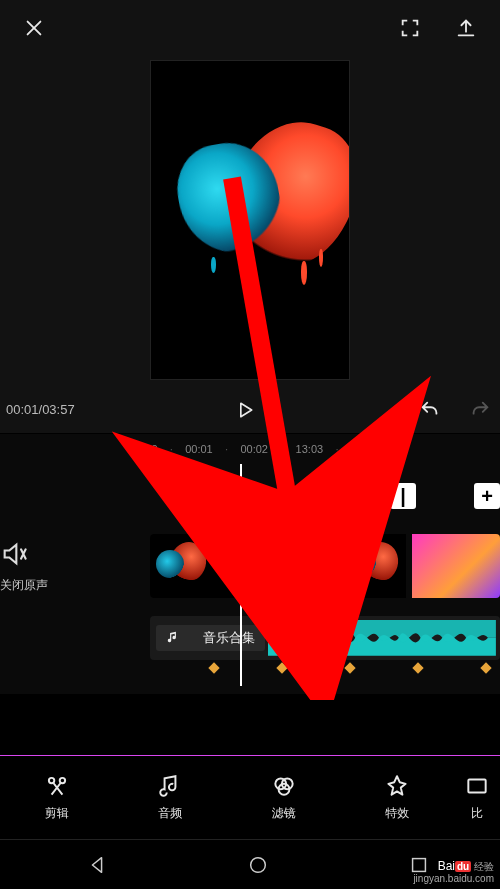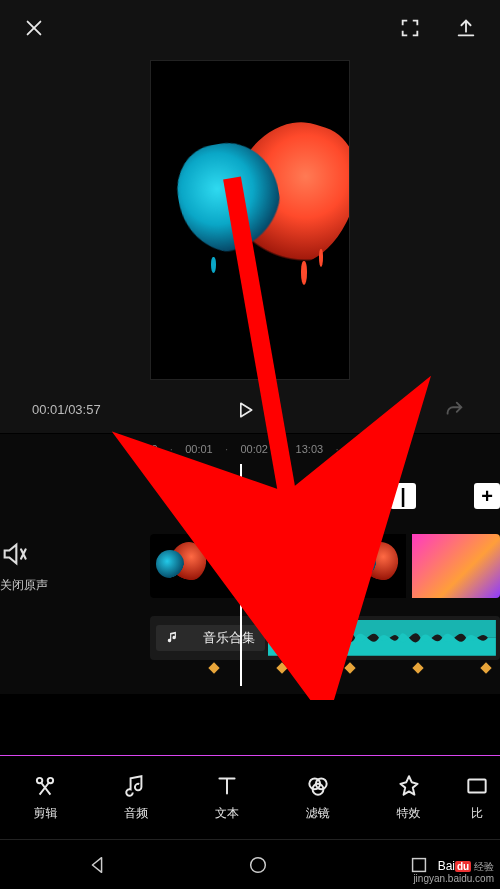--- a/index.html
+++ b/index.html
@@ -62,21 +62,21 @@
   .drip.d2{ left:168px; top:188px; width:4px; height:18px; }
   .drip.d3{ left:60px; top:196px; width:5px; height:16px; background:#0aa7c7; }
 
   
   .transport {
     height:48px;
     background:#121212;
     display:flex;
     align-items:center;
     justify-content:space-between;
-    padding:0 32px;
+    padding:0 6px;
     border-bottom:1px solid #000;
   }
   .transport .time { font-size:13px; color:#bbb; }
   .transport .center { flex:1; display:flex; justify-content:center; }
   .transport .right-ctl { display:flex; gap:22px; align-items:center; }
   .disabled { color:#555; }
 
   
   .ruler {
     height:30px; background:#0a0a0a;
@@ -333,26 +333,20 @@
       </svg>
     <span>剪辑</span>
   </div>
   <div class="tool">
     <svg viewBox="0 0 24 24" stroke="#e8e8e8" stroke-width="1.8" fill="none">
         <path d="M9 18a3 3 0 1 1-2-2.83V5l10-2v10a3 3 0 1 1-2-2.83"></path>
       </svg>
     <span>音频</span>
   </div>
   <div class="tool">
-    <svg viewBox="0 0 24 24" stroke="#e8e8e8" stroke-width="1.8" fill="none" stroke-linecap="round">
-        <path d="M5 5h14 M12 5v14"></path>
-      </svg>
-    <span>文本</span>
-  </div>
-  <div class="tool">
     <svg viewBox="0 0 24 24" stroke="#e8e8e8" stroke-width="1.8" fill="none">
         <circle cx="9" cy="10" r="5"></circle>
         <circle cx="15" cy="10" r="5"></circle>
         <circle cx="12" cy="15" r="5"></circle>
       </svg>
     <span>滤镜</span>
   </div>
   <div class="tool">
     <svg viewBox="0 0 24 24" stroke="#e8e8e8" stroke-width="1.8" fill="none" stroke-linejoin="round">
         <path d="M12 3l2.5 5.5L20 10l-4.5 3.5L17 20l-5-3-5 3 1.5-6.5L4 10l5.5-1.5z"></path>

